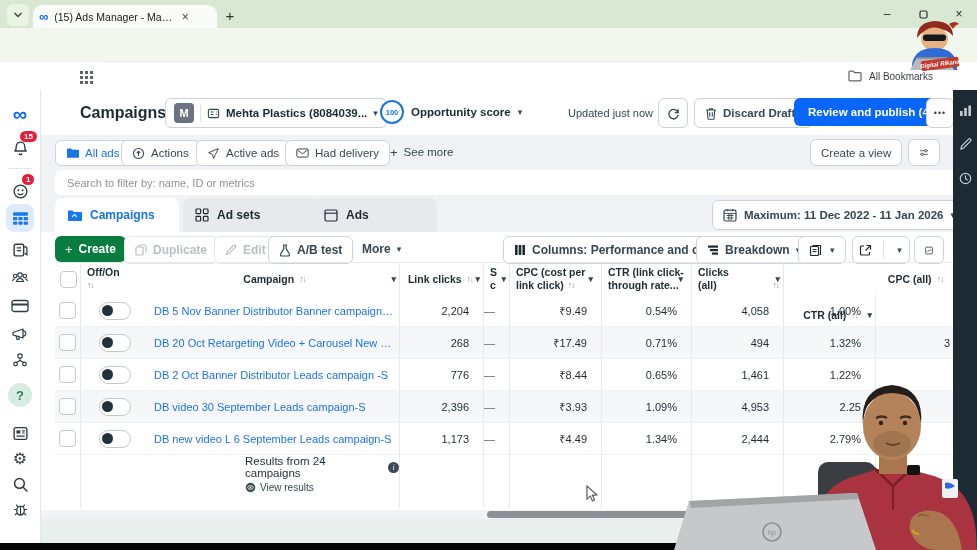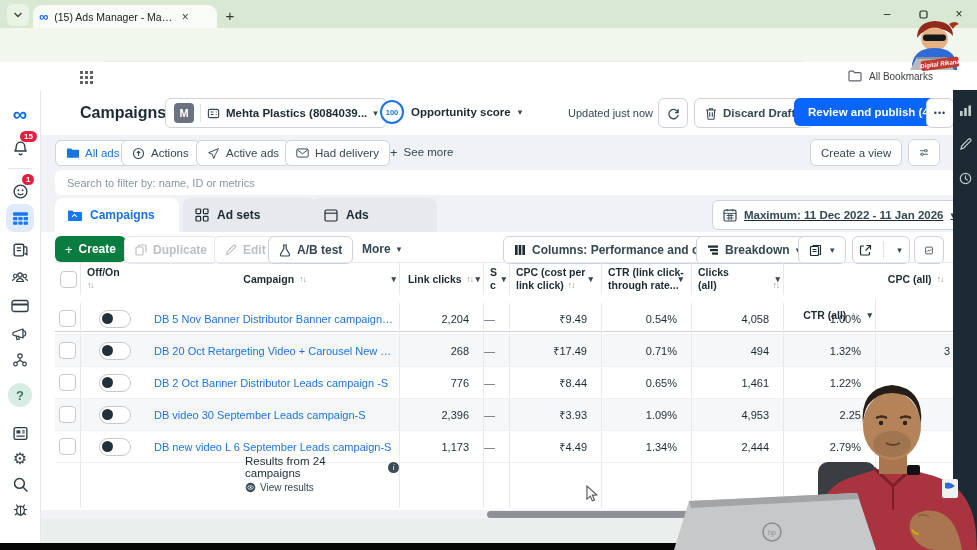--- a/index.html
+++ b/index.html
@@ -70,21 +70,21 @@
   .searchbox{left:55px;top:170px;width:877px;height:25px;border:none;border-radius:6px;background:#fff;
              font-size:11px;color:#1c2b33;padding:0 12px;font-family:"Liberation Sans",sans-serif;outline:none;}
   .searchbox::placeholder{color:#8a959e;}
 
   
   .leveltabs{left:40px;top:198px;width:913px;height:34px;}
   .ltab{height:34px;border-radius:8px 8px 0 0;padding:0 12px;gap:8px;background:#e7e9ec;}
   .ltab .tlabel{font-size:12px;font-weight:bold;color:#1c2b33;}
   .ltab.active{background:#fff;}
   .ltab.active .tlabel{color:#1b74e4;}
-  .datepill{height:28px;border:1px solid #ccd3da;border-radius:6px;background:#fff;padding:0 10px;gap:7px;text-decoration:underline;}
+  .datepill{height:28px;border:1px solid #ccd3da;border-radius:6px;background:#fff;padding:0 10px;gap:7px;}
 
   
   .content{left:40px;top:232px;width:913px;height:278px;background:#fff;z-index:1;}
   .abtn{height:26px;border:1px solid #ccd3da;border-radius:6px;background:#fff;padding:0 10px;gap:6px;}
   .abtn .btnlabel{font-size:12px;}
   .abtn.disabled{border-color:#e4e6eb;}
   .abtn.disabled .btnlabel{color:#bcc0c4;}
   .abtn.disabled svg{color:#bcc0c4;}
   .greenbtn{background:#0a7c3f;border:none;}
   .greenbtn .btnlabel{color:#fff;}
@@ -92,21 +92,21 @@
 
   
   .tgrid{display:grid;grid-template-columns:26px 67px 252px 84px 26px 92px 90px 92px 92px 1fr;width:898px;}
   .thead{position:absolute;left:15px;top:30px;border-bottom:1px solid #ced2d6;border-top:1px solid #e7e9ec;}
   .hcell{font-size:10.5px;font-weight:bold;color:#1c2b33;padding:3px 4px 3px 6px;line-height:13px;
          display:flex;flex-direction:column;justify-content:center;position:relative;height:32px;box-sizing:border-box;}
   .sort{font-size:8.5px;color:#8a939b;letter-spacing:-1px;font-weight:normal;}
   .hcaret{position:absolute;right:3px;top:50%;transform:translateY(-50%);font-size:9px;color:#344854;}
   .br{border-right:1px solid #e7e9ec;}
   .clipL{margin-left:-4px;}
-  .tbody{position:absolute;left:15px;top:71px;}
+  .tbody{position:absolute;left:15px;top:63px;}
   .trow{height:31px;border-bottom:1px solid #eef0f2;}
   .trow.alt{background:#f6f7f9;}
   .cell{display:flex;align-items:center;box-sizing:border-box;height:31px;}
   .cbcell{justify-content:center;}
   .cb{width:15px;height:15px;border:1.4px solid #c4c9cf;border-radius:4px;background:#fff;}
   .togcell{justify-content:center;}
   .toggle{width:30px;height:16px;border:1px solid #c4c9cf;border-radius:9px;background:#fff;position:relative;}
   .knob{position:absolute;left:2px;top:2px;width:11px;height:11px;border-radius:50%;background:#20313b;}
   .namecell{padding-left:6px;}
   .cname{font-size:11px;color:#1b74e4;white-space:nowrap;overflow:hidden;text-overflow:ellipsis;max-width:240px;}

